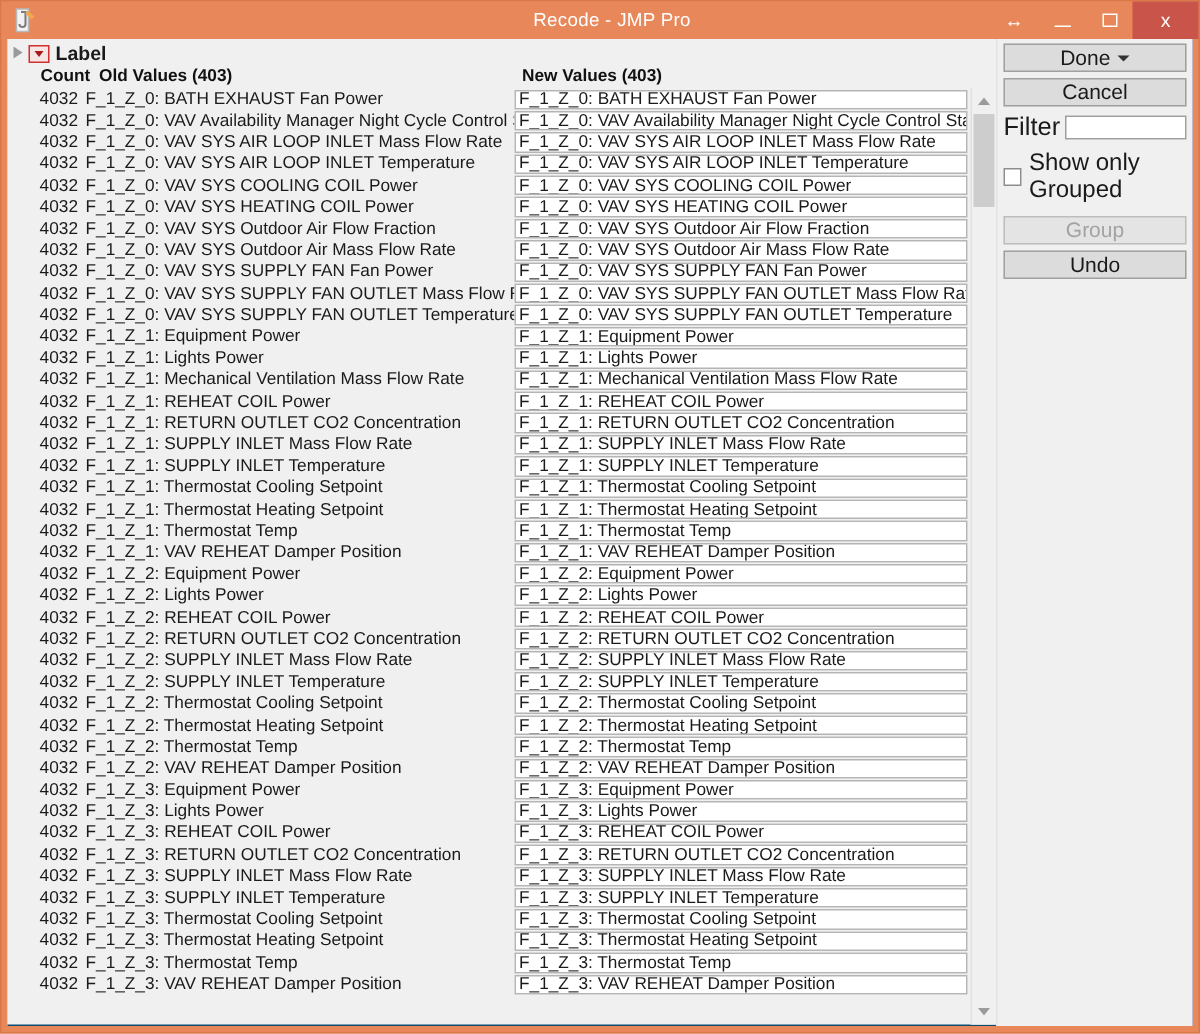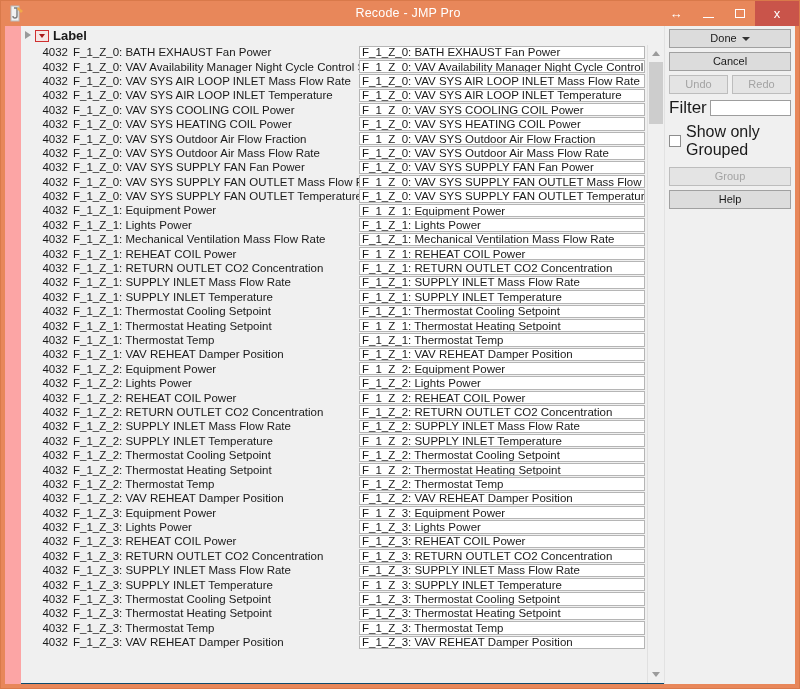--- a/index.html
+++ b/index.html
@@ -87,23 +87,22 @@
     height: 9px;
     border: 1.6px solid #fff;
     box-sizing: border-box;
   }
 
   
   .client {
     flex: 1 1 auto;
     margin: 0 4px 4px 4px;
     display: flex;
-    background: #fca5a5;
-    position: relative;
-    padding-left: 16px;
+    background: #3b82f6;
+    position: relative;
   }
 
   
   .recode-panel {
     flex: 1 1 auto;
     display: flex;
     flex-direction: column;
     background: #f0f0f0;
     min-width: 0;
     position: relative;
@@ -275,21 +274,21 @@
     border-left: 1px solid #e2e2e2;
   }
   .btn {
     display: block;
     width: 100%;
     height: 19px;
     box-sizing: border-box;
     background: #dcdcdc;
     border: 1px solid #a0a0a0;
     font-family: "Liberation Sans", sans-serif;
-    font-size: 11px;
+    font-size: 14px;
     color: #1a1a1a;
     margin-bottom: 4px;
     text-align: center;
     line-height: 17px;
     padding: 0;
   }
   .btn.disabled { color: #a3a3a3; border-color: #bdbdbd; background: #e4e4e4; }
   .btn-done-inner { display: inline-flex; align-items: center; justify-content: center; gap: 5px; }
   .caret-down {
     width: 0; height: 0;
@@ -370,20 +369,25 @@
   <div class="client">
 
     <div class="recode-panel">
 
       <div class="label-bar">
         <span class="disclosure"></span>
         <span class="red-menu"></span>
         <span class="label-title">Label</span>
       </div>
 
+      <div class="col-headers">
+        <span class="hdr-count">Count</span>
+        <span class="hdr-old">Old Values (403)</span>
+        <span class="hdr-new">New Values (403)</span>
+      </div>
 
       <div class="table-wrap">
         <div class="table-rows" id="rows-container">
             <div class="row">
               <span class="cell-count">4032</span>
               <span class="cell-old">F_1_Z_0: BATH EXHAUST Fan Power</span>
               <span class="cell-new">F_1_Z_0: BATH EXHAUST Fan Power</span>
             </div>
             <div class="row">
               <span class="cell-count">4032</span>
@@ -606,35 +610,31 @@
 
       <button class="btn">
         <span class="btn-done-inner">
           <span>Done</span>
           <span class="caret-down"></span>
         </span>
       </button>
 
       <button class="btn">Cancel</button>
 
-      <div class="row2">
-        <button class="btn disabled">Undo</button>
-        <button class="btn disabled">Redo</button>
-      </div>
 
       <div class="filter-row">
         <span class="filter-label">Filter</span>
         <input class="filter-input" type="text" placeholder="" style="">
       </div>
 
       <div class="chk-row">
         <span class="chk-box"></span>
         <span class="chk-label">Show only Grouped</span>
       </div>
 
       <div class="spacer-6"></div>
 
       <button class="btn disabled">Group</button>
-      <button class="btn">Help</button>
+      <button class="btn">Undo</button>
     </div>
 
   </div>
 </div>
 
 </body></html>

